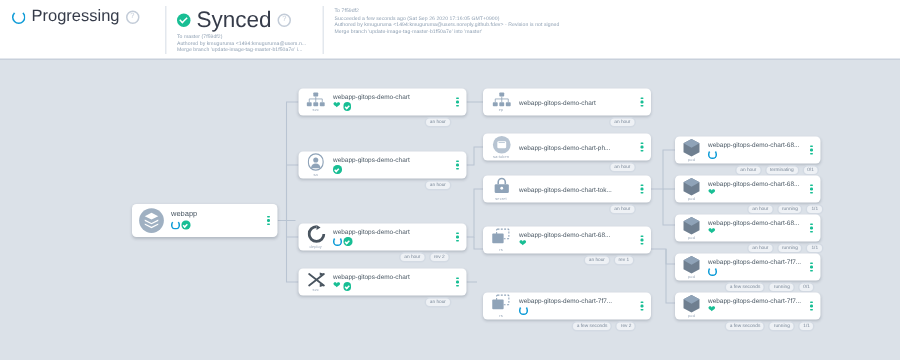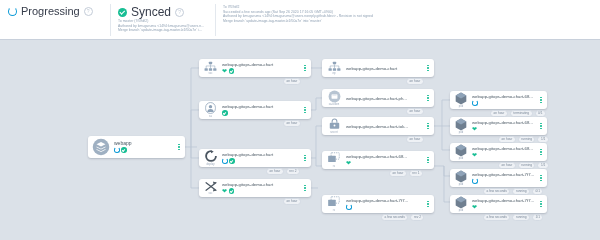--- a/index.html
+++ b/index.html
@@ -16,21 +16,21 @@
     position:absolute;left:0;top:0;width:600px;height:40px;
     background:#ffffff;display:flex;align-items:flex-start;
     border-bottom:1px solid #c8d0db;
     box-sizing:border-box;
   }
   .hcol{position:relative;padding:5px 8px 0 8px;box-sizing:border-box;height:40px;}
   .hcol.divider:before{
     content:"";position:absolute;left:0;top:4px;bottom:4px;width:1px;background:#e3e8ee;
   }
   .h-title{display:flex;align-items:center;gap:4px;white-space:nowrap;}
-  .h-title .label{font-size:12px;color:#363c4a;}
+  .h-title .label{font-size:15px;color:#363c4a;}
   .h-title .label.big{font-size:11px;}
   .h-sub{font-size:3.4px;color:#8fa0b3;line-height:4.6px;white-space:nowrap;letter-spacing:.05px;}
 
   .spinner{
     width:9px;height:9px;border-radius:50%;
     border:1.6px solid #0d9bd7;border-top-color:transparent;box-sizing:border-box;flex:0 0 auto;
   }
   .okdot{
     width:9px;height:9px;border-radius:50%;background:#18be94;
     display:flex;align-items:center;justify-content:center;flex:0 0 auto;

